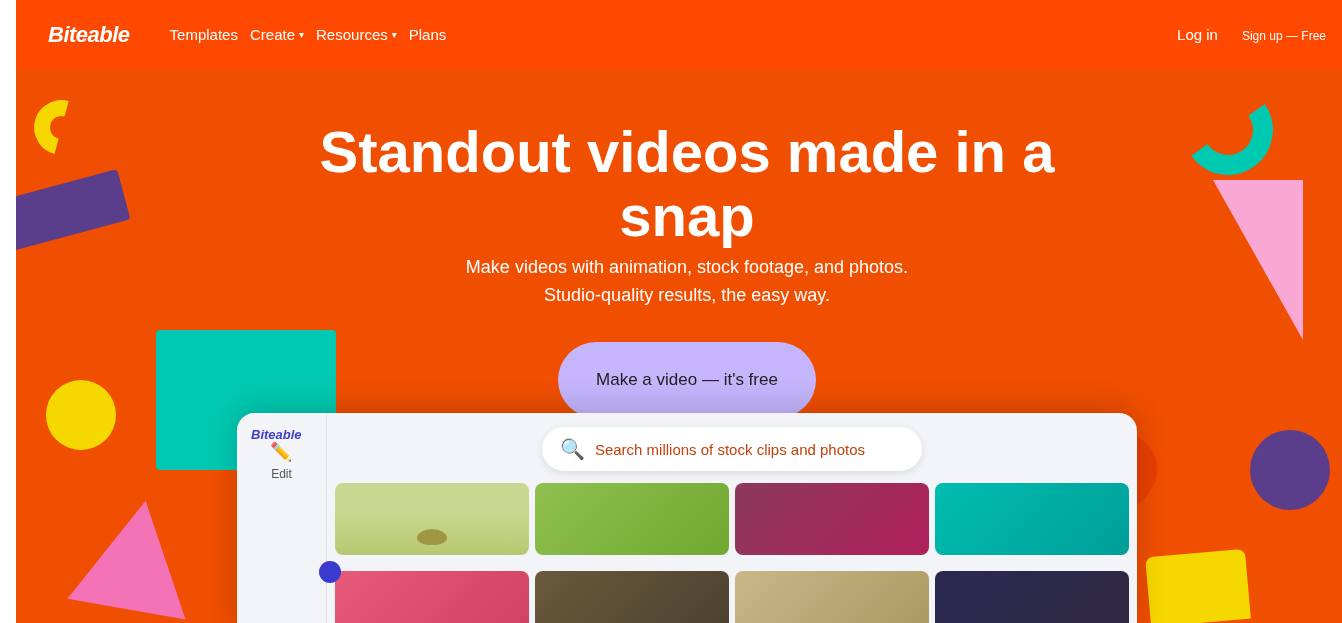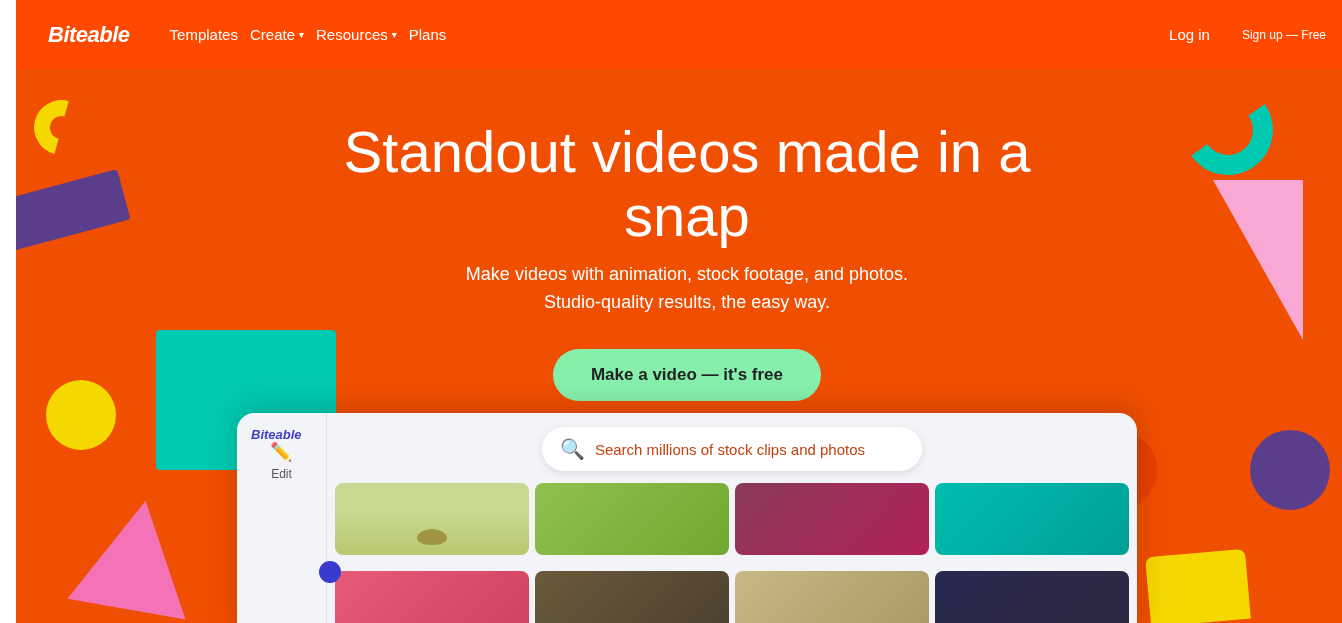--- a/index.html
+++ b/index.html
@@ -15,21 +15,21 @@
     .nav-logo {
       font-size: 22px; font-weight: 900; color: #fff; letter-spacing: -0.5px;
       margin-right: 40px; font-style: italic;
     }
     .nav-links { display: flex; align-items: center; gap: 12px; flex: 1; }
     .nav-link {
       color: #fff; font-size: 15px; font-weight: 500; cursor: pointer;
       display: flex; align-items: center; gap: 4px;
     }
     .nav-link .chevron { font-size: 10px; }
-    .nav-right { display: flex; align-items: center; gap: 32px; }
+    .nav-right { display: flex; align-items: flex-end; gap: 24px; }
     .nav-login { color: #fff; font-size: 15px; font-weight: 500; cursor: pointer; }
     .nav-signup {
       color: #fff; font-size: 12px; font-weight: 500; cursor: pointer;
     }
 
     
     .hero {
       position: absolute; top: 0; left: 16px; width: 100%; height: 623px;
       background: #f04e00;
       overflow: hidden;
@@ -120,31 +120,31 @@
 
     
     .hero-content {
       position: absolute;
       top: 90px; left: 0; right: 0;
       display: flex; flex-direction: column; align-items: center;
       text-align: center;
       padding-top: 30px;
     }
     .hero-title {
-      font-size: 58px; font-weight: 400; color: #fff;
-      line-height: 1.1; max-width: 780px; margin-bottom: 12px;
+      font-size: 58px; font-weight: 700; color: #fff;
+      line-height: 1.1; max-width: 780px; margin-bottom: 5px;
     }
     .hero-subtitle {
       font-size: 18px; color: #fff; line-height: 1.6;
       margin-bottom: 32px;
     }
     .hero-cta {
-      background: #86efac; color: #222; border: none;
-      padding: 16px 38px; border-radius: 40px;
-      font-size: 17px; font-weight: 700; cursor: pointer;
+      background: #c4b5fd; color: #222; border: none;
+      padding: 28px 38px; border-radius: 40px;
+      font-size: 17px; font-weight: 400; cursor: pointer;
     }
 
     
     .app-preview {
       position: absolute;
       bottom: -10px; left: 50%; transform: translateX(-50%);
       width: 900px; height: 220px;
       background: #f3f4f8;
       border-radius: 18px 18px 0 0;
       box-shadow: 0 -4px 30px rgba(0,0,0,0.18);

